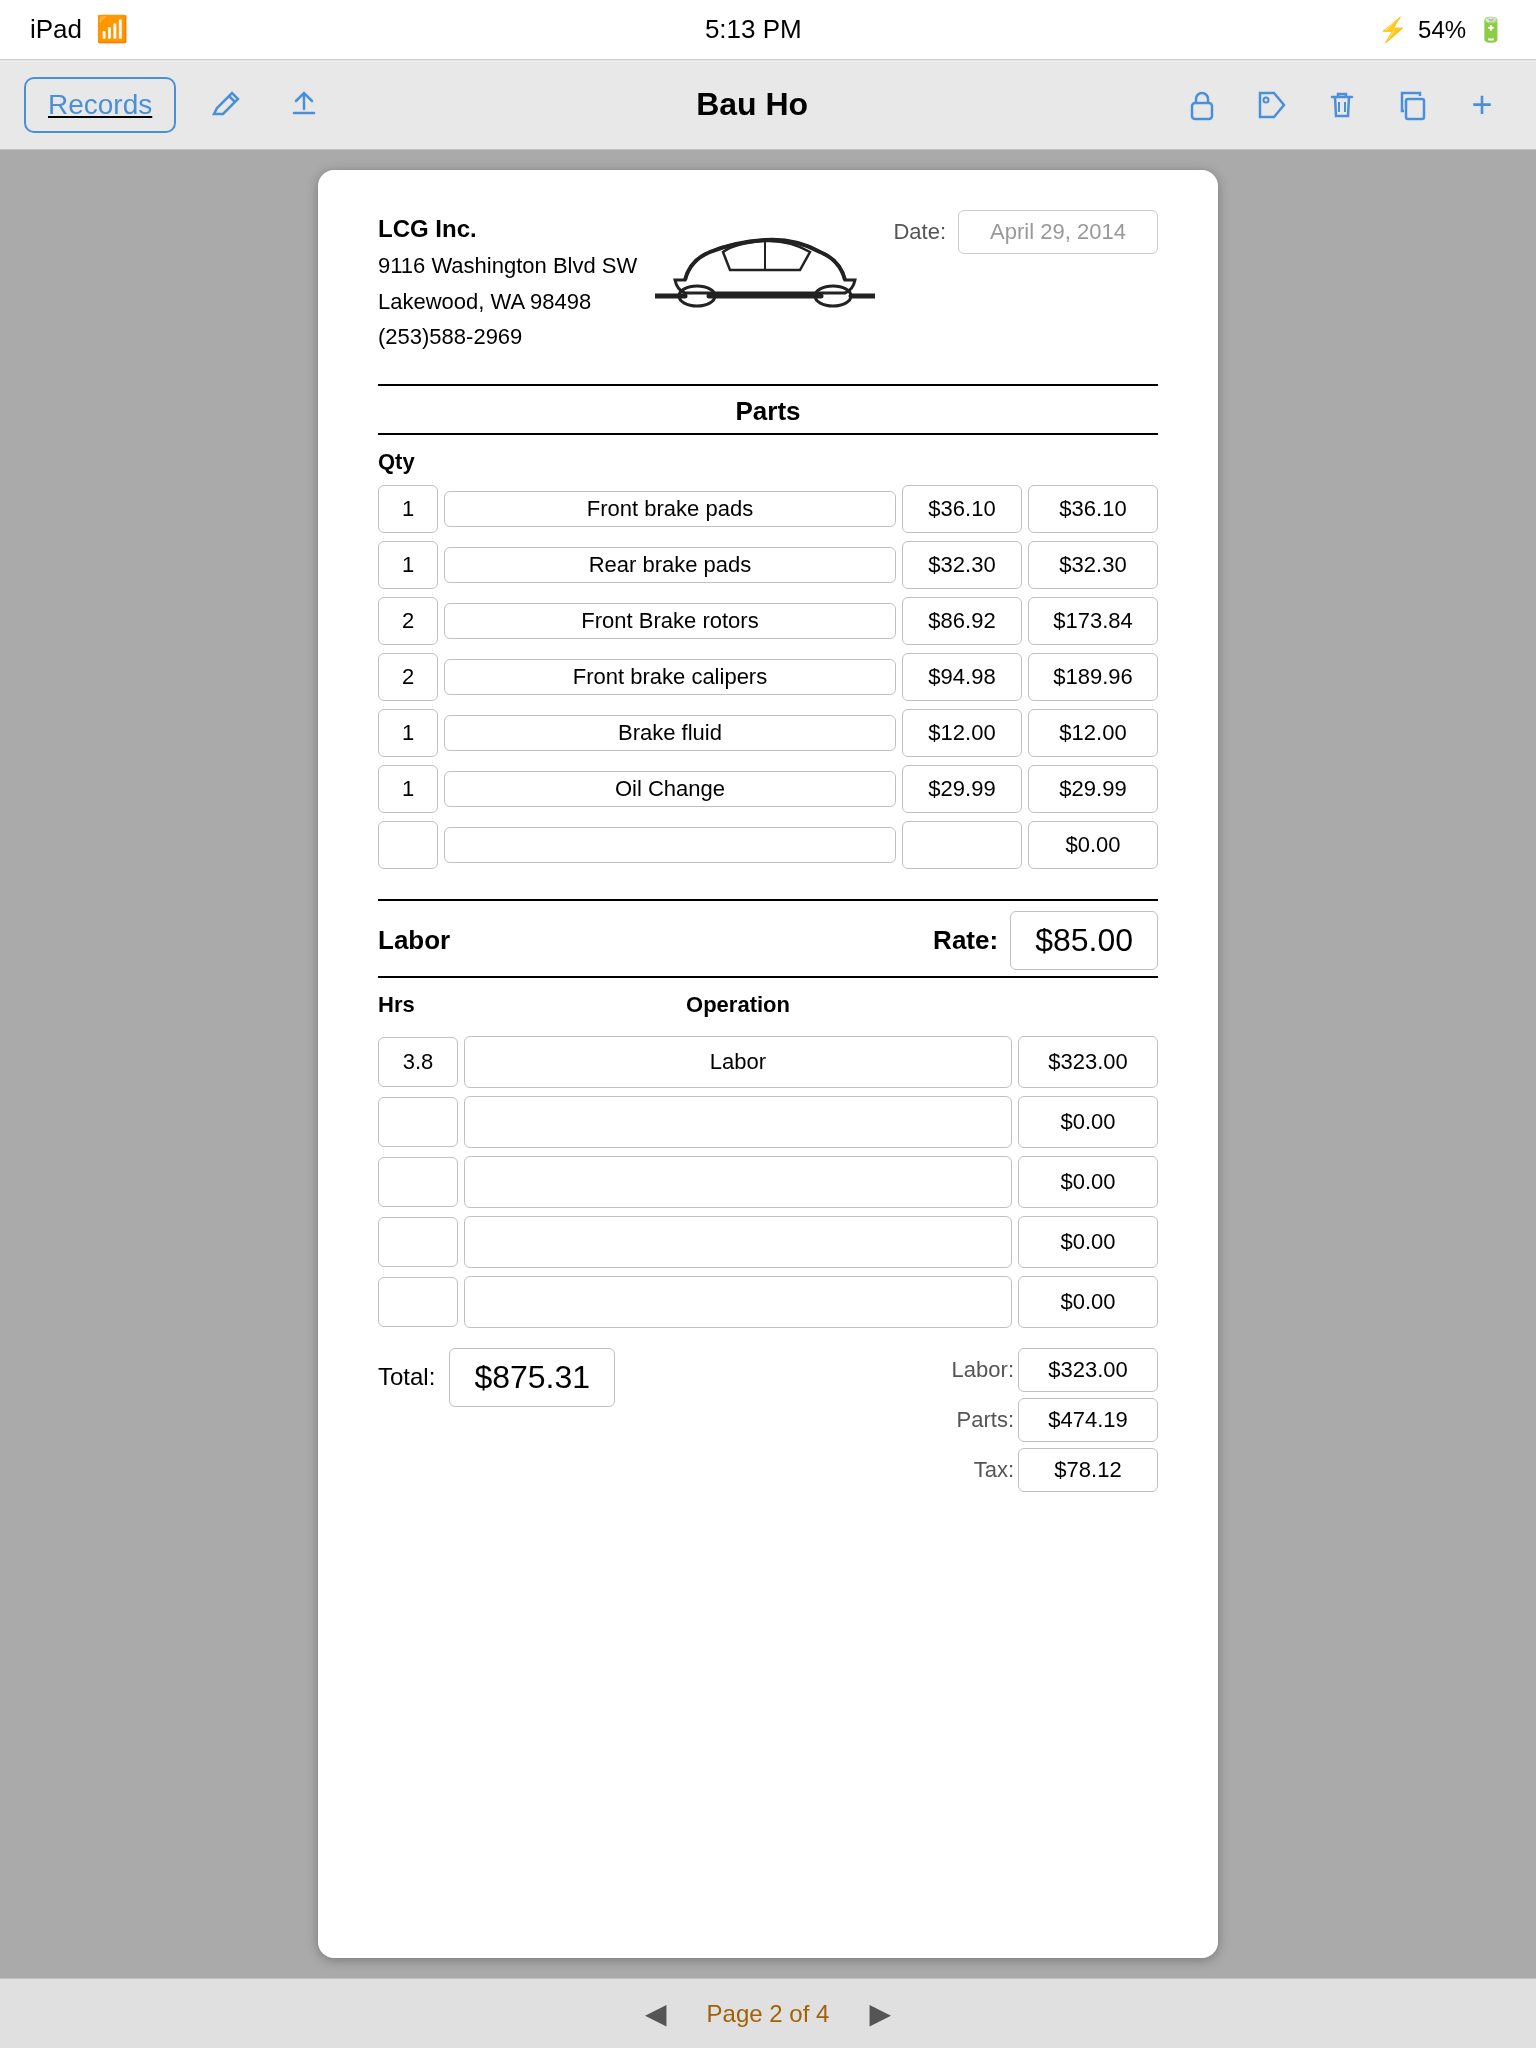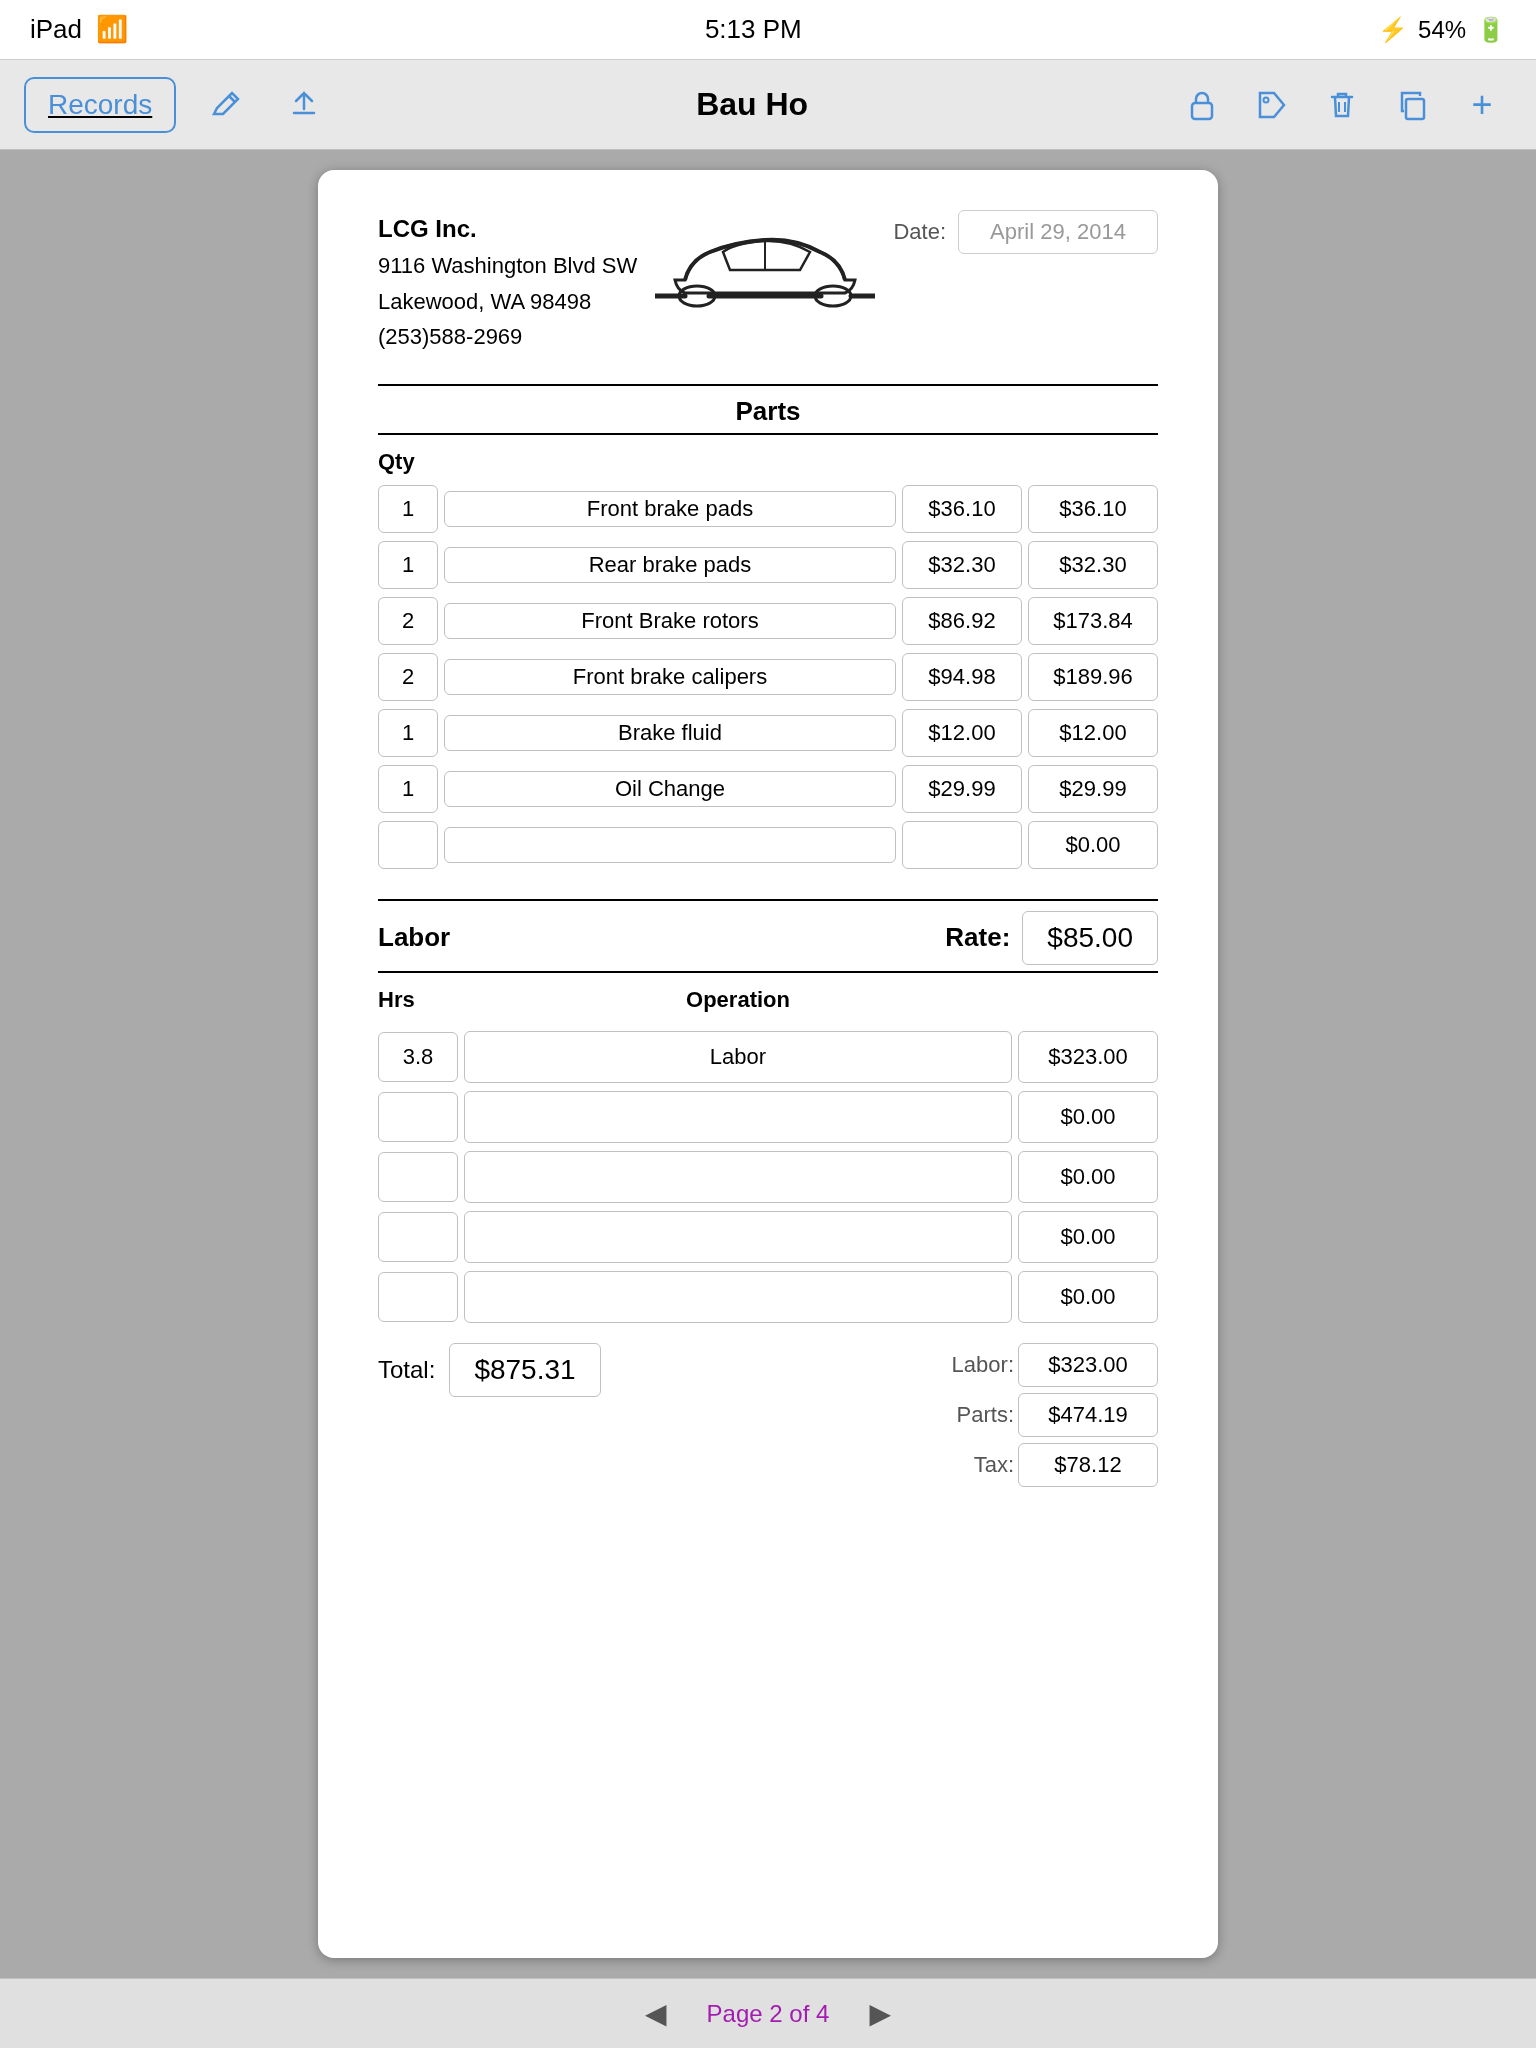--- a/index.html
+++ b/index.html
@@ -323,21 +323,21 @@
       display: flex;
       align-items: center;
       gap: 14px;
       font-size: 24px;
       font-weight: 500;
     }
     .total-box {
       border: 1px solid #c0c0c0;
       border-radius: 6px;
       padding: 10px 24px;
-      font-size: 28px;
+      font-size: 32px;
       font-weight: 400;
       min-width: 150px;
       text-align: center;
     }
     .total-right {
       display: flex;
       flex-direction: column;
       gap: 6px;
       font-size: 22px;
     }
@@ -377,21 +377,21 @@
     }
     .page-nav-btn {
       font-size: 28px;
       color: #555;
       background: none;
       border: none;
       cursor: pointer;
     }
     .page-label {
       font-size: 24px;
-      color: #a21caf;
+      color: #a16207;
     }
   </style>
 </head>
 <body>
 
 <div class="status-bar">
   <div class="status-left">
     <span>iPad</span>
     <span>📶</span>
   </div>

